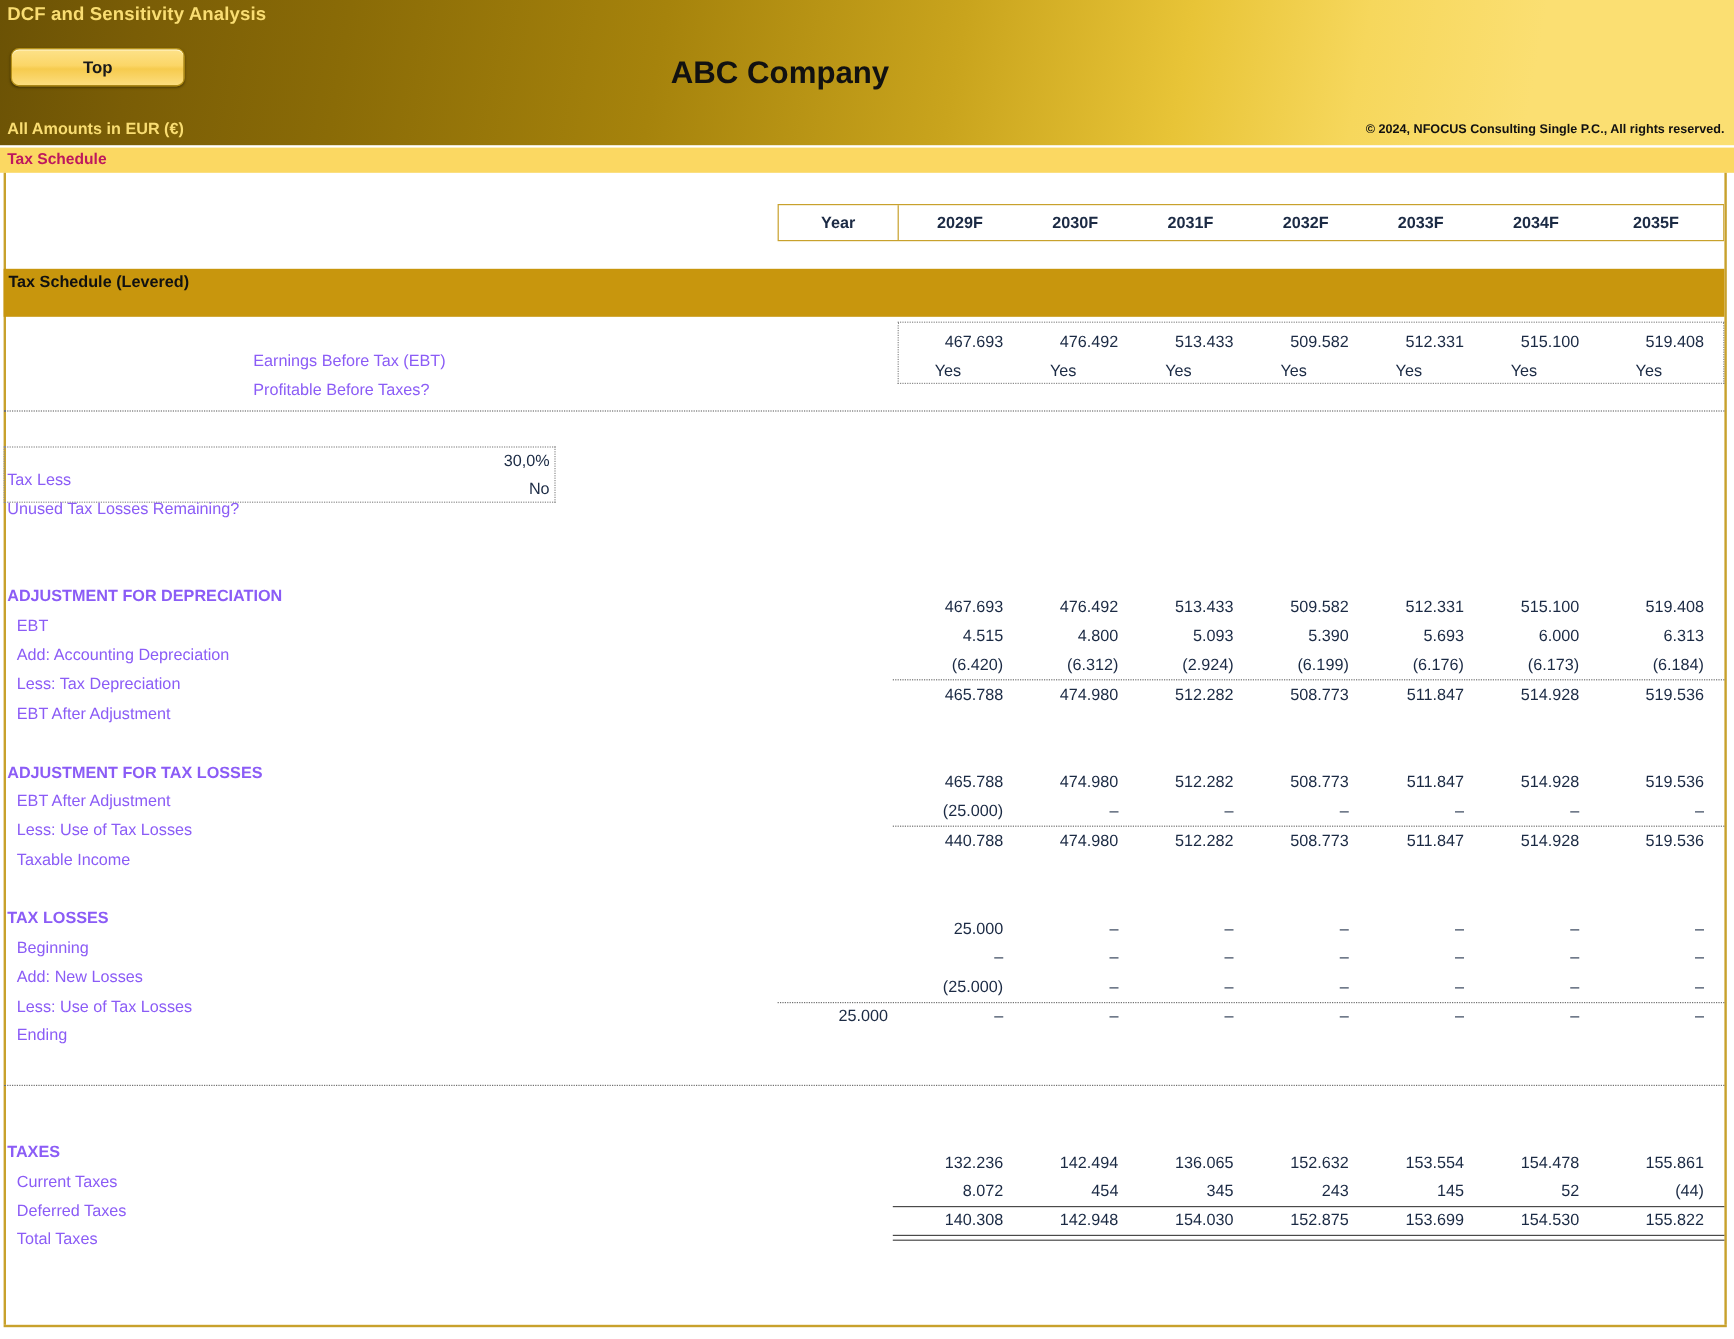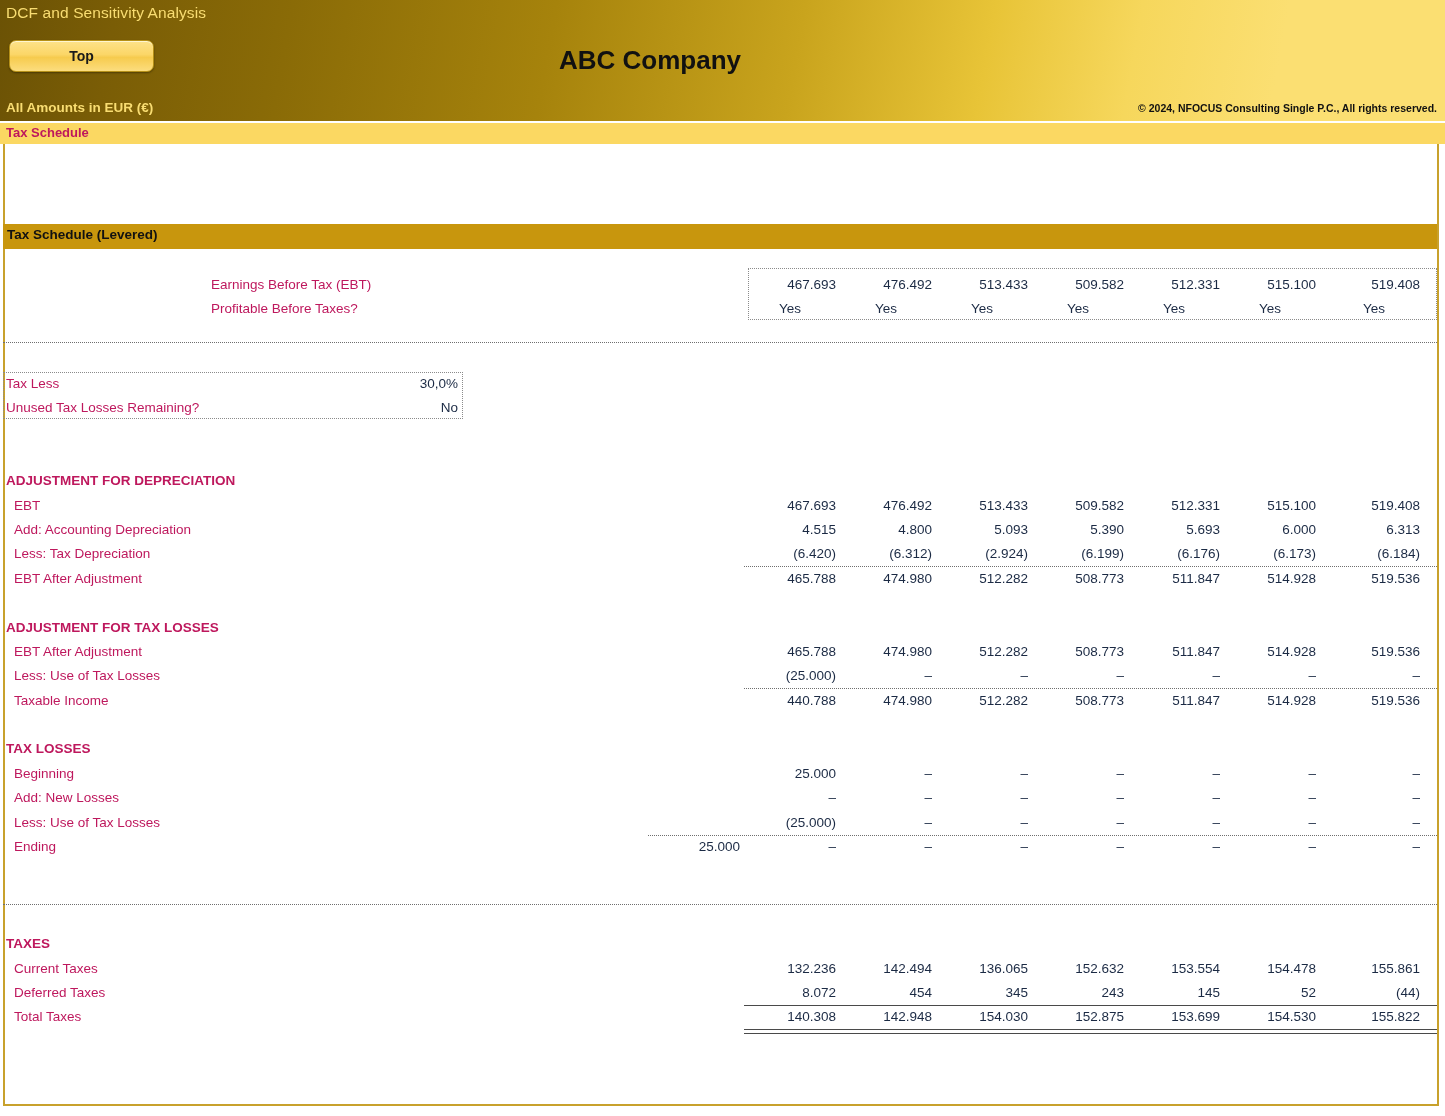--- a/index.html
+++ b/index.html
@@ -34,21 +34,21 @@
         #c9a41d 55%,
         #e8c437 68%,
         #f6d75c 78%,
         #fbdf72 88%,
         #fbdf72 100%);
   }
   .banner-title {
     position: absolute;
     left: 6px; top: 4px;
     font-size: 15.5px;
-    font-weight: normal;
+    font-weight: bold;
     color: #f9dd72;
     letter-spacing: .1px;
   }
   .banner-currency {
     position: absolute;
     left: 6px; top: 100px;
     font-size: 13.5px;
     font-weight: bold;
     color: #f9dd72;
   }
@@ -152,38 +152,39 @@
     width: 1px;
     height: 29px;
     background: #c8a12c;
   }
 
   
   .band {
     position: absolute;
     left: 3px;
     width: 1434px;
-    height: 25px;
+    height: 40px;
     background: #c8960d;
     box-sizing: border-box;
   }
   .band .lbl {
     position: absolute;
     left: 4px; top: 3px;
     font-size: 13.5px;
     font-weight: bold;
     color: #111111;
   }
 
   
   .rlabel {
     position: absolute;
     font-size: 13.5px;
-    color: #be185d;
+    color: #8b5cf6;
     white-space: nowrap;
+    margin-top: 16px;
   }
   .rlabel.bold { font-weight: bold; }
   .num {
     position: absolute;
     width: 92px;
     text-align: right;
     font-size: 13.5px;
     color: #1b2a44;
     white-space: nowrap;
   }
@@ -227,20 +228,31 @@
   </div>
 
   <div class="sheet-title-band">
     <span class="lbl">Tax Schedule</span>
   </div>
 
   <div class="frame-left"></div>
   <div class="frame-right"></div>
   <div class="frame-bottom"></div>
 
+  <div class="year-header">
+    <div class="year-cell" style="left:0px;width:99px;">Year</div>
+    <div class="year-divider"></div>
+    <div class="year-cell" style="left:103px;width:96px;">2029F</div>
+    <div class="year-cell" style="left:199px;width:96px;">2030F</div>
+    <div class="year-cell" style="left:295px;width:96px;">2031F</div>
+    <div class="year-cell" style="left:391px;width:96px;">2032F</div>
+    <div class="year-cell" style="left:487px;width:96px;">2033F</div>
+    <div class="year-cell" style="left:583px;width:96px;">2034F</div>
+    <div class="year-cell" style="left:679px;width:104px;">2035F</div>
+  </div>
 
   <div class="band" style="top:224px;">
     <span class="lbl">Tax Schedule (Levered)</span>
   </div>
 
   <div class="dotbox" style="left:748px; top:268px; width:689px; height:52px;"></div>
 
   <div class="rlabel" style="left:211px; top:277px;">Earnings Before Tax (EBT)</div>
   <div class="num" style="left:744px; top:277px;">467.693</div>
   <div class="num" style="left:840px; top:277px;">476.492</div>

